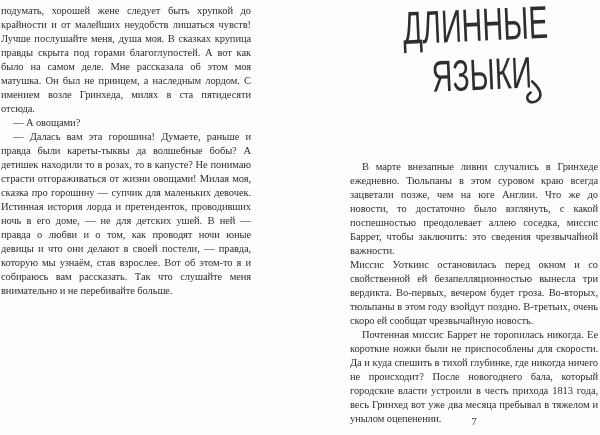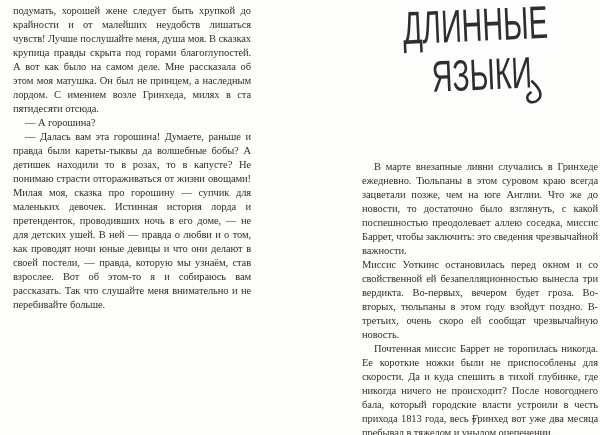--- a/index.html
+++ b/index.html
@@ -25,21 +25,20 @@
   .page-left  .text-block { top: 4px; }
   .page-right .text-block { top: 160px; }
 
   .para {
     margin: 0;
     font-size: 10.5px;
     line-height: 14px;
     text-align: justify;
     color: #332f2b;
     letter-spacing: -0.1px;
-    padding-left: 12px;
   }
   .para.indent { text-indent: 12px; }
 
   .chapter-title {
     position: absolute;
     top: 0;
     left: 0;
     width: 248px;
     height: 112px;
     transform: rotate(-2.5deg);
@@ -63,21 +62,21 @@
   }
 </style>
 </head>
 <body>
 
 <div class="spread">
 
   <div class="page page-left">
     <div class="text-block">
       <p class="para">подумать, хорошей жене следует быть хрупкой до крайности и от малейших неудобств лишаться чувств! Лучше послушайте меня, душа моя. В сказках крупица правды скрыта под горами благоглупостей. А вот как было на самом деле. Мне рассказала об этом моя матушка. Он был не принцем, а наследным лордом. С имением возле Гринхеда, милях в ста пятидесяти отсюда.</p>
-      <p class="para indent">— А горошина?</p>
+      <p class="para indent">— А овощами?</p>
       <p class="para indent">— Далась вам эта горошина! Думаете, раньше и правда были кареты-тыквы да волшебные бобы? А детишек находили то в розах, то в капусте? Не понимаю страсти отгораживаться от жизни овощами! Милая моя, сказка про горошину — супчик для маленьких девочек. Истинная история лорда и претенденток, проводивших ночь в его доме, — не для детских ушей. В ней — правда о любви и о том, как проводят ночи юные девицы и что они делают в своей постели, — правда, которую мы узнаём, став взрослее. Вот об этом-то я и собираюсь вам рассказать. Так что слушайте меня внимательно и не перебивайте больше.</p>
     </div>
   </div>
 
   <div class="page page-right">
 
     <div class="chapter-title">
       <svg width="248" height="112" viewBox="0 0 248 112" aria-hidden="true">
         <text class="title-text" x="54" y="41" font-size="46" textLength="145" lengthAdjust="spacingAndGlyphs">ДЛИННЫЕ</text>
         <text class="title-text" x="81" y="90" font-size="44" textLength="100" lengthAdjust="spacingAndGlyphs">ЯЗЫКИ</text>

